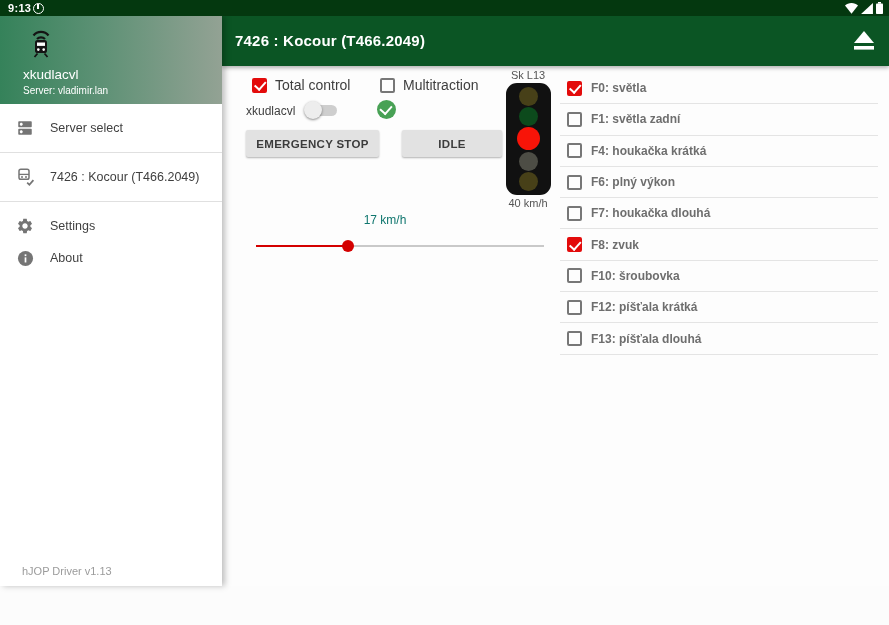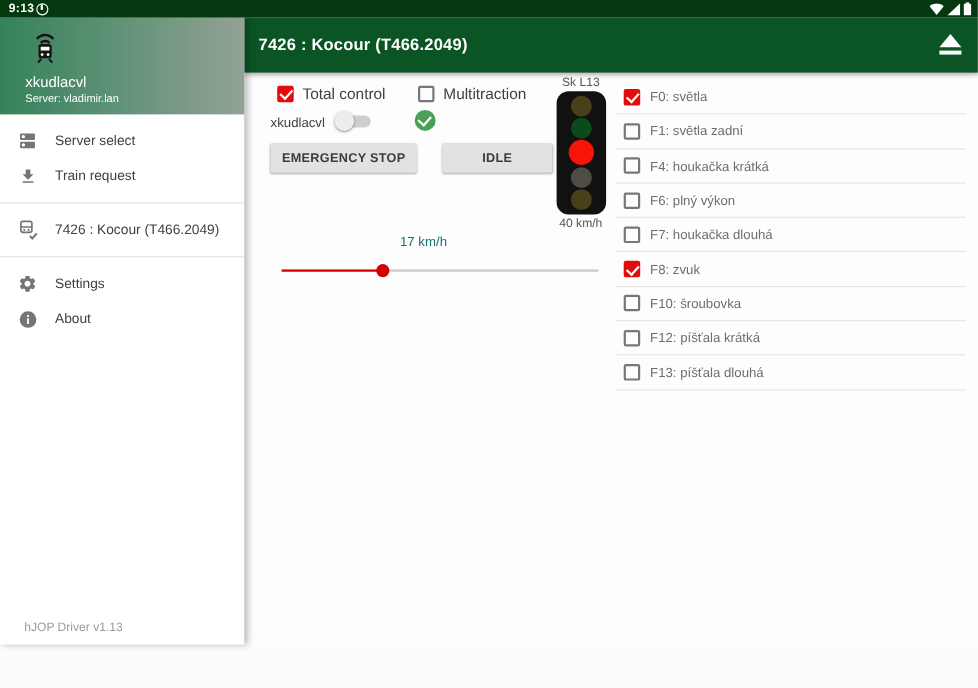--- a/index.html
+++ b/index.html
@@ -63,21 +63,21 @@
 
   
   .signal { position:absolute; left:270px; top:3px; width:72px; text-align:center; }
   .signal-name { font-size:11px; color:#555; }
   .signal-body { margin:2px auto 0; width:45px; height:112px; background:#111; border-radius:11px; display:flex; flex-direction:column; align-items:center; justify-content:space-evenly; padding:3px 0; }
   .lamp { width:19px; height:19px; border-radius:50%; }
   .lamp.big { width:23px; height:23px; }
   .signal-speed { margin-top:2px; font-size:11px; color:#555; }
 
   
-  .fn-list { position:absolute; left:338px; top:7px; width:318px; }
+  .fn-list { position:absolute; left:338px; top:7px; width:318px;font-weight:bold; }
   .fn-row { height:31.3px; display:flex; align-items:center; border-bottom:1px solid #e4e4e4; padding-left:7px; cursor:pointer; }
   .fn-row .lbl { margin-left:9px; font-size:12px; color:#6e6e6e; }
 
   
   .nav-bar { position:absolute; left:0; top:586px; width:889px; height:39px; background:#fcfcfc; }
 </style>
 </head>
 <body>
 
 <div class="screen">
@@ -126,28 +126,20 @@
 
     <div class="drawer-list">
       <div class="d-item">
         <span class="ic">
           <svg width="18" height="18" viewBox="0 0 24 24">
               <path fill="#757575" d="M20 13H4c-.55 0-1 .45-1 1v6c0 .55.45 1 1 1h16c.55 0 1-.45 1-1v-6c0-.55-.45-1-1-1zM7 19c-1.1 0-2-.9-2-2s.9-2 2-2 2 .9 2 2-.9 2-2 2zM20 3H4c-.55 0-1 .45-1 1v6c0 .55.45 1 1 1h16c.55 0 1-.45 1-1V4c0-.55-.45-1-1-1zM7 9c-1.1 0-2-.9-2-2s.9-2 2-2 2 .9 2 2-.9 2-2 2z"></path>
             </svg>
         </span>
         <span class="lbl">Server select</span>
       </div>
-      <div class="d-item">
-        <span class="ic">
-          <svg width="17" height="17" viewBox="0 0 24 24">
-              <path fill="#757575" d="M19 9h-4V3H9v6H5l7 7 7-7zM5 18v2h14v-2H5z"></path>
-            </svg>
-        </span>
-        <span class="lbl">Train request</span>
-      </div>
       <div class="d-div"></div>
       <div class="d-item">
         <span class="ic">
           <svg width="20" height="20" viewBox="0 0 20 20">
             <rect x="4" y="2.2" width="10" height="10" rx="1.8" fill="none" stroke="#757575" stroke-width="1.5"></rect>
             <line x1="4" y1="7.4" x2="14" y2="7.4" stroke="#757575" stroke-width="1.3"></line>
             <circle cx="7" cy="9.9" r="1" fill="#757575"></circle>
               <circle cx="11" cy="9.9" r="1" fill="#757575"></circle>
             <path d="M12.2 15.6 l2.2 2.2 4-4.6" stroke="#757575" stroke-width="1.8" fill="none"></path>
           </svg>

